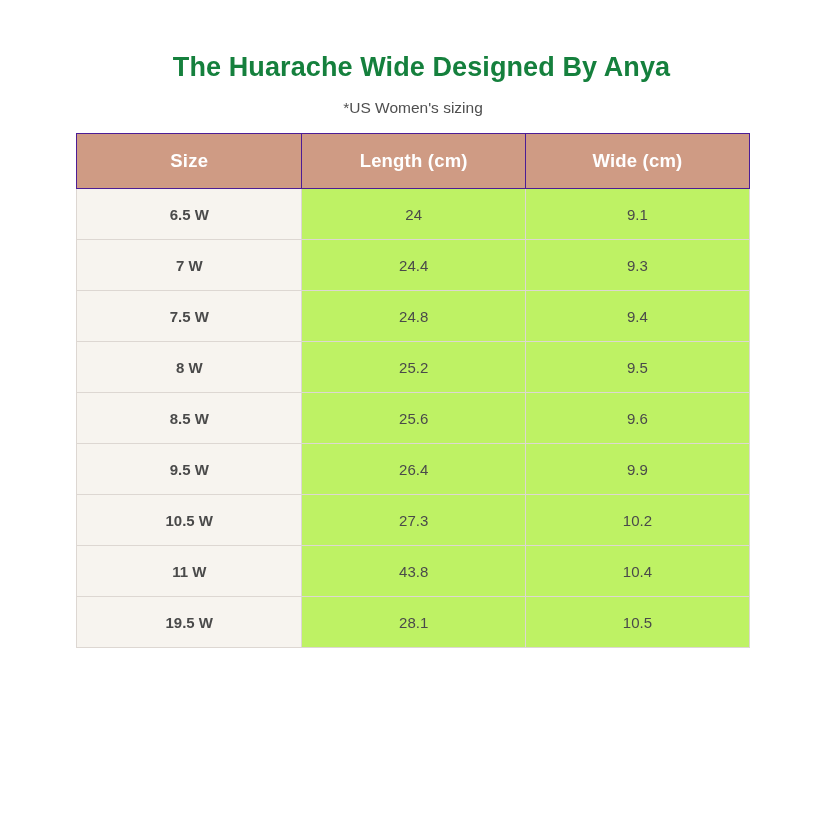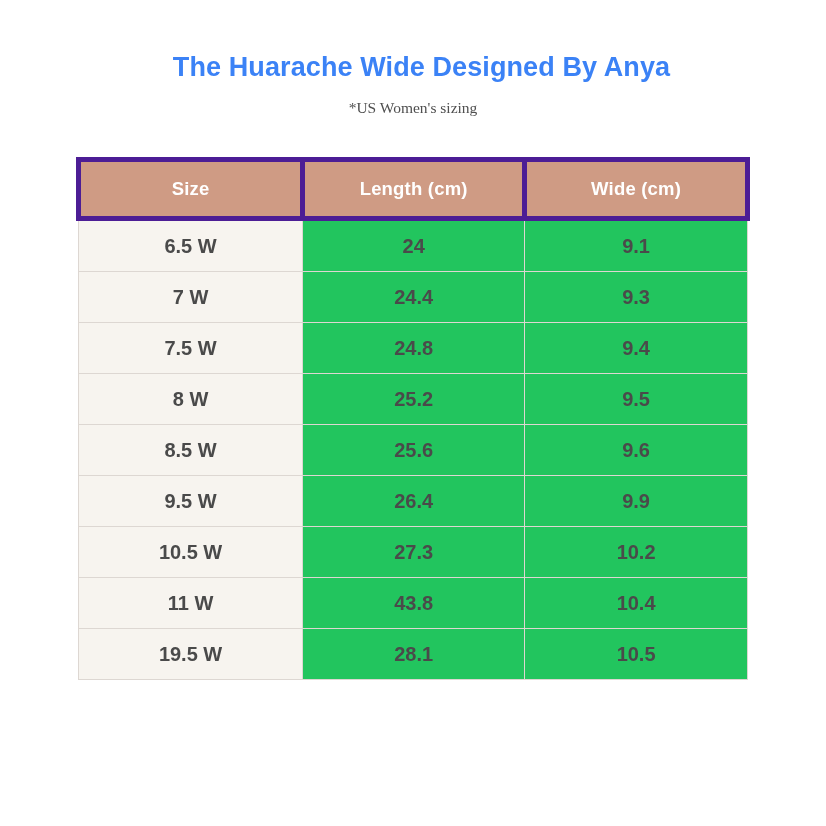--- a/index.html
+++ b/index.html
@@ -17,68 +17,67 @@
   .page {
     width: 826px;
     height: 826px;
     box-sizing: border-box;
     padding-top: 52px;
   }
   .title {
     text-align: center;
     font-size: 27px;
     font-weight: bold;
-    color: #3b82f6;
+    color: #15803d;
     letter-spacing: 0.1px;
     margin: 0 0 16px 0;
     padding-left: 17px;
   }
   .subtitle {
     text-align: center;
     font-size: 15.5px;
     color: #4f4f4f;
-    margin: 0 0 40px 0;
-    font-family: Liberation Serif, serif;
+    margin: 0 0 16px 0;
   }
   .table-wrap {
     width: 674px;
     margin: 0 auto;
   }
   table.size-table {
     border-collapse: collapse;
     width: 100%;
     table-layout: fixed;
   }
   table.size-table col.c1 { width: 33.5%; }
   table.size-table col.c2 { width: 33.2%; }
   table.size-table col.c3 { width: 33.3%; }
   table.size-table thead th {
     background: #cf9b84;
     color: #ffffff;
     font-size: 18.5px;
     font-weight: bold;
     height: 52px;
-    border: 5px solid #4c1d95;
+    border: 1px solid #4c1d95;
     letter-spacing: 0.2px;
   }
   table.size-table tbody td {
     height: 48px;
     border: 1px solid #ddd7d2;
     text-align: center;
-    font-size: 20px;
+    font-size: 15px;
     color: #4a4a4a;
   }
   table.size-table tbody td.size-cell {
     background: #f7f4ef;
     font-weight: bold;
     color: #4a4a4a;
   }
   table.size-table tbody td.val-cell {
-    background: #22c55e;
-    font-weight: bold;
+    background: #bef264;
+    font-weight: normal;
   }
 </style>
 </head>
 <body>
 
 <div class="page">
 
   <h1 class="title">The Huarache Wide Designed By Anya</h1>
   <p class="subtitle">*US Women's sizing</p>
 

